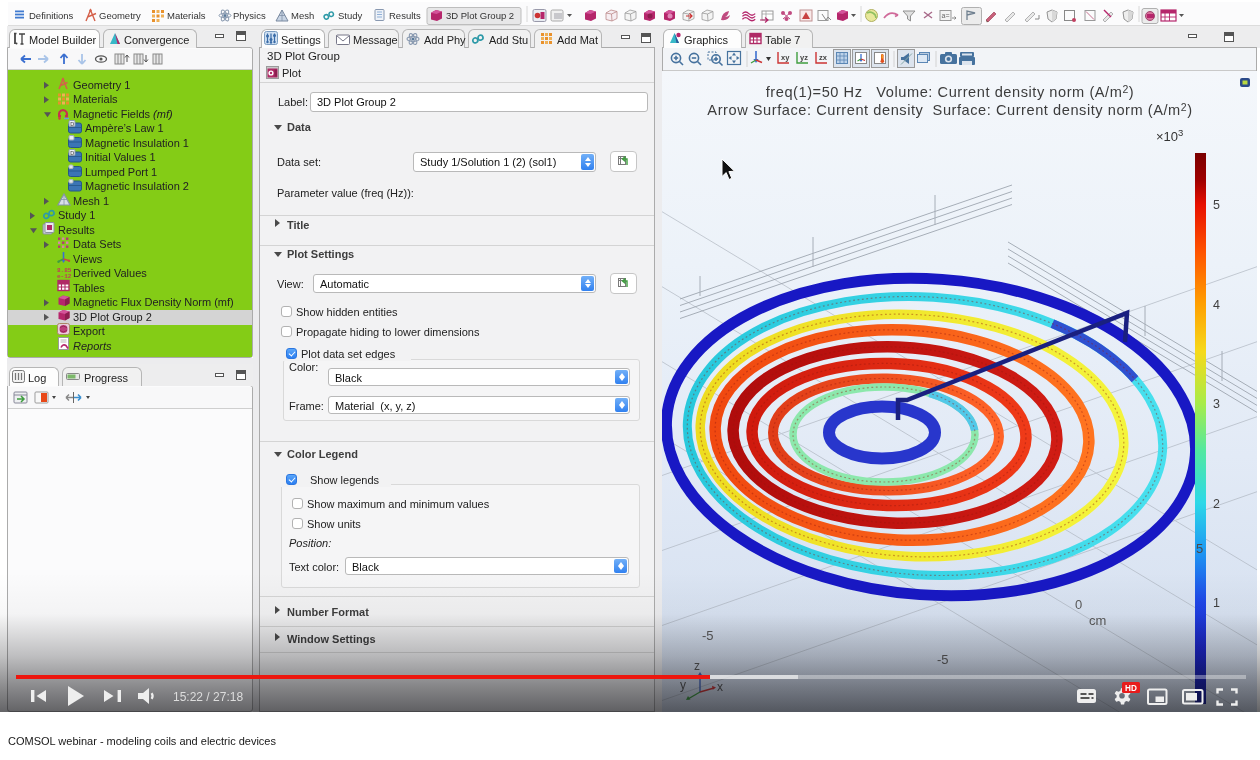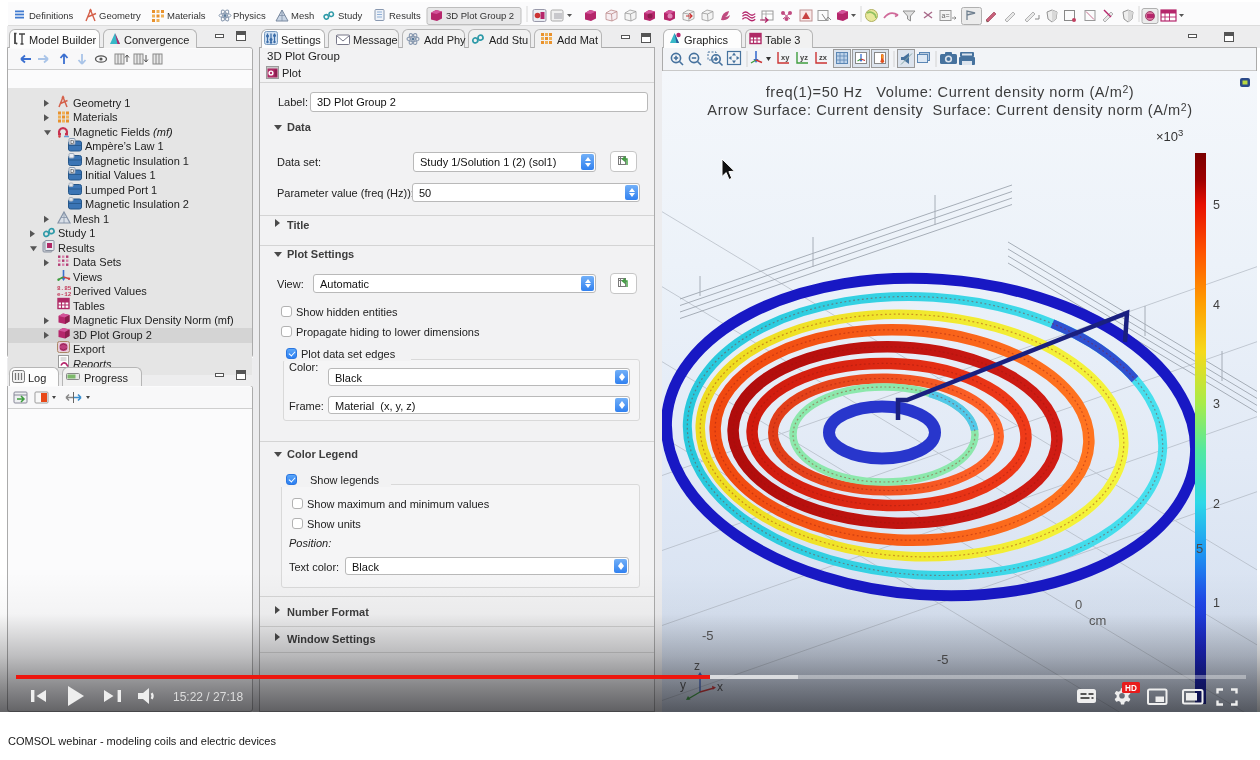--- a/index.html
+++ b/index.html
@@ -422,21 +422,21 @@
           <path d="M122 5 v10 M125 5 v10"></path>
           <path d="M131 6 v7 M131 13 l-2 -2.5 M131 13 l2 -2.5" stroke="#555"></path>
         </g>
     <g stroke="#8a8a8a" stroke-width="1">
           <rect x="138" y="5" width="9" height="10" fill="#e8e8e8"></rect>
           <path d="M141 5 v10 M144 5 v10"></path>
         </g>
     </g>
   </svg>
 
-  <div class="ab" style="left:8px;top:88px;width:244px;height:287px;background:#e5e5e5;overflow:hidden;font-size:11px;">
+  <div class="ab" style="left:8px;top:70px;width:244px;height:287px;background:#84cc16;overflow:hidden;font-size:11px;">
     <div class="ab" style="left:0;top:240px;width:244px;height:14.5px;background:#d4d4d4;"></div>
     <svg class="ab" style="left:0;top:0;" width="244" height="287">
       <g fill="#555" transform="translate(0,2.75)">
         <path d="M36 9 l5 3.5 l-5 3.5 z"></path>
         <path d="M36 23.5 l5 3.5 l-5 3.5 z"></path>
         <path d="M36 39.5 l7 0 l-3.5 5 z"></path>
         <path d="M36 125 l5 3.5 l-5 3.5 z"></path>
         <path d="M22 139.5 l5 3.5 l-5 3.5 z"></path>
         <path d="M22 155.5 l7 0 l-3.5 5 z"></path>
         <path d="M36 168.5 l5 3.5 l-5 3.5 z"></path>
@@ -577,24 +577,20 @@
       </div>
     <div class="btn27" style="left:350px;top:103px;"><svg width="25" height="19">
           <g stroke="#7a7a7a" stroke-width="1" fill="none">
             <rect x="7.5" y="4.5" width="7" height="8" fill="#fff"></rect>
             <line x1="7.5" y1="6.5" x2="14.5" y2="6.5"></line>
             <line x1="9.5" y1="4.5" x2="9.5" y2="12.5"></line>
           </g>
           <path d="M16 13 v-6 h-4 m2.5 -2.5 l-3 2.5 l3 2.5" stroke="#3f9d3f" stroke-width="1.4" fill="none"></path>
         </svg></div>
     <div class="t" style="left:17px;top:139px;">Parameter value (freq (Hz)):</div>
-    <div class="combo" style="left:152px;top:135px;width:228px;height:19px;">
-        <div class="tx">50</div>
-        <div class="step"></div>
-      </div>
 
     <div class="sep" style="left:0;top:167px;width:394px;"></div>
     <div class="hdr-tri tri-r" style="left:15px;top:171px;"></div>
     <div class="tb" style="left:27px;top:171px;">Title</div>
     <div class="sep" style="left:0;top:197px;width:394px;"></div>
 
     <div class="hdr-tri tri-d" style="left:14px;top:204px;"></div>
     <div class="tb" style="left:27px;top:200px;">Plot Settings</div>
     <div class="t" style="left:17px;top:230px;">View:</div>
     <div class="combo" style="left:53px;top:226px;width:283px;height:19px;">
@@ -659,21 +655,21 @@
 
   <div class="tab on" style="left:663px;top:29px;width:79px;"></div>
   <div class="tab" style="left:745px;top:29px;width:68px;"></div>
   <svg class="ab" style="left:668px;top:31px;z-index:3" width="14" height="14">
       <use href="#i-gfx"></use>
     </svg>
   <div class="t" style="left:684px;top:34px;z-index:3;">Graphics</div>
   <svg class="ab" style="left:749px;top:32px;z-index:3" width="14" height="14">
       <use href="#i-tbl2"></use>
     </svg>
-  <div class="t" style="left:765px;top:34px;z-index:3;">Table 3</div>
+  <div class="t" style="left:765px;top:34px;z-index:3;">Table 7</div>
   <div class="wmin" style="left:1188px;top:34px;"></div>
   <div class="wmax" style="left:1224px;top:32px;"></div>
 
   <svg class="ab" style="left:663px;top:48px;" width="593" height="23" viewBox="0 0 593 23">
     <rect x="0" y="0" width="593" height="22" fill="#f2f4f7"></rect>
     <line x1="0" y1="22.5" x2="593" y2="22.5" stroke="#c9c9c9"></line>
     <g stroke="#46729e" stroke-width="1.6" fill="none">
       <circle cx="13" cy="10" r="4.6"></circle>
         <line x1="16.5" y1="13.5" x2="20" y2="17"></line>
         <line x1="10.8" y1="10" x2="15.2" y2="10"></line>

